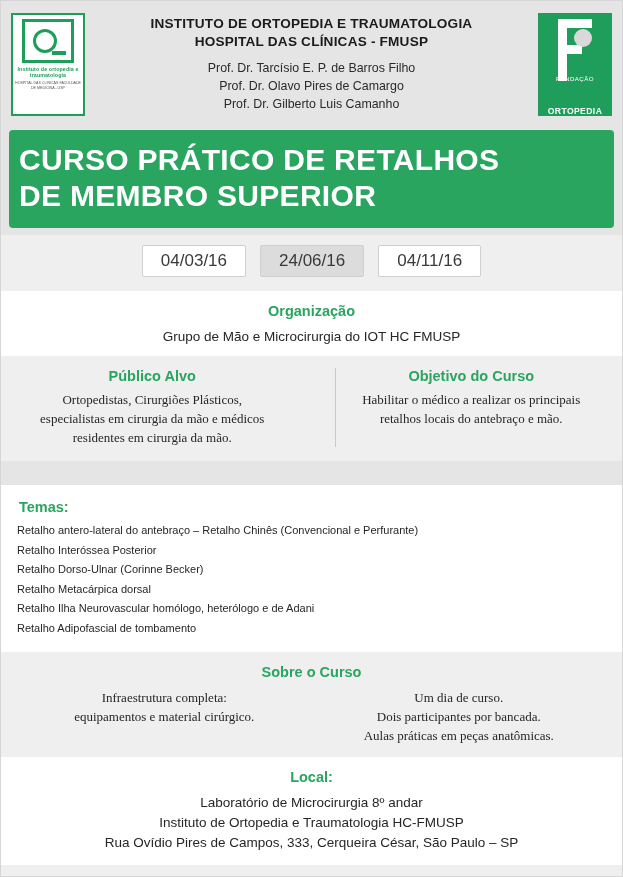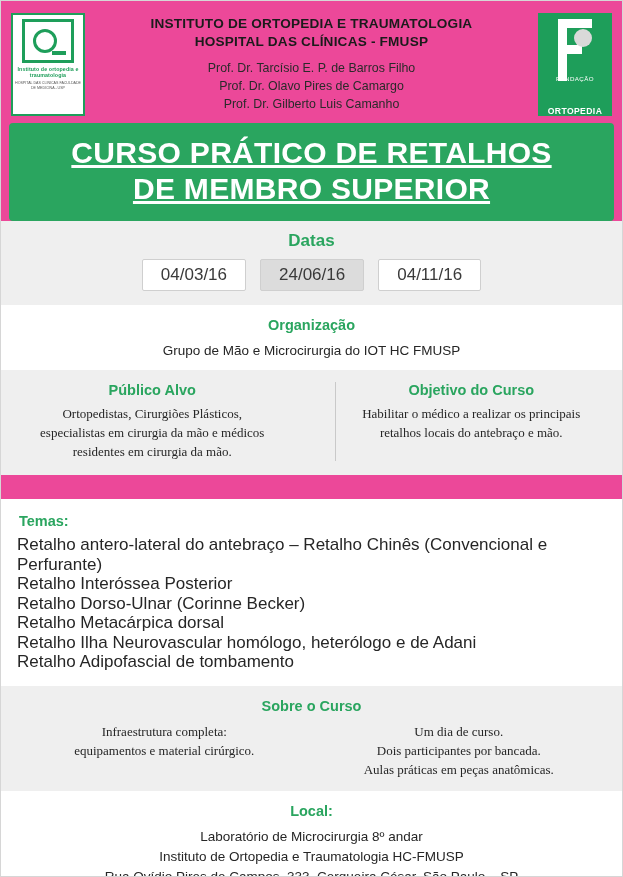--- a/index.html
+++ b/index.html
@@ -8,21 +8,21 @@
     background:#ffffff;
     font-family:"Liberation Sans", sans-serif;
     color:#222;
     -webkit-font-smoothing:antialiased;
   }
   .poster{
     position:relative;
     width:623px;height:877px;
     box-sizing:border-box;
     border:1px solid #d6d6d6;
-    background:#ec4899;
+    background:#e5e5e5;
     overflow:hidden;
   }
 
   
   .header{
     display:flex;
     align-items:center;
     padding:10px 10px 6px 10px;
     box-sizing:border-box;
     height:122px;
@@ -88,25 +88,23 @@
   .logo-right .f .dot{
     position:absolute;left:22px;top:10px;width:18px;height:18px;border-radius:50%;background:#d9d9d9;
   }
   .logo-right .t1{font-size:6.2px;color:#ffffff;letter-spacing:.4px;margin-top:2px;}
   .logo-right .t2{font-size:8.6px;color:#ffffff;font-weight:bold;letter-spacing:.4px;margin-top:24px;}
 
   
   .title-band{
     background:#2aa55f;
     color:#ffffff;
-    text-align:center;
     padding:12px 10px 14px 10px;
-    margin:0 8px;
+    margin:7px 8px;
     border-radius:4px;
-    text-decoration:underline;
   }
   .title-band .t{
     font-size:30px;font-weight:bold;line-height:36px;letter-spacing:.3px;
   }
 
   
   .band-grey{background:#efefef;}
   .band-white{background:#ffffff;}
   .sec{padding:10px 16px 12px 16px;}
   .sec-title{
@@ -143,21 +141,21 @@
   .col-h{color:#2aa55f;font-weight:bold;font-size:14.5px;margin-bottom:6px;}
   .col-b{font-size:13px;line-height:19px;color:#262626;font-family:Liberation Serif, serif;}
 
   .temas-h{
     color:#2aa55f;font-weight:bold;font-size:14.5px;margin:2px 0 6px 2px;text-align:left;
   }
   .temas-list{
     list-style:none;margin:0;padding:0;
   }
   .temas-list li{
-    font-size:17px;line-height:19.5px;color:#262626;
+    font-size:11px;line-height:19.5px;color:#262626;
   }
 
   .local-text{text-align:center;font-size:13.5px;line-height:20px;color:#262626;}
 </style>
 </head>
 <body>
 
 <div class="poster">
 
   <div class="header">
@@ -188,21 +186,20 @@
       <div class="t2">ORTOPEDIA</div>
     </div>
   </div>
 
   <div class="title-band">
     <div class="t">CURSO PRÁTICO DE RETALHOS</div>
     <div class="t">DE MEMBRO SUPERIOR</div>
   </div>
 
   <div class="sec band-grey" style="padding-top:8px;padding-bottom:14px;">
-    <div class="sec-title">Datas</div>
     <div class="dates-row">
       <div class="date-chip">04/03/16</div>
       <div class="date-chip alt">24/06/16</div>
       <div class="date-chip">04/11/16</div>
     </div>
   </div>
 
   <div class="sec band-white" style="padding-bottom:10px;">
     <div class="sec-title sm">Organização</div>
     <div class="center-text">Grupo de Mão e Microcirurgia do IOT HC FMUSP</div>

